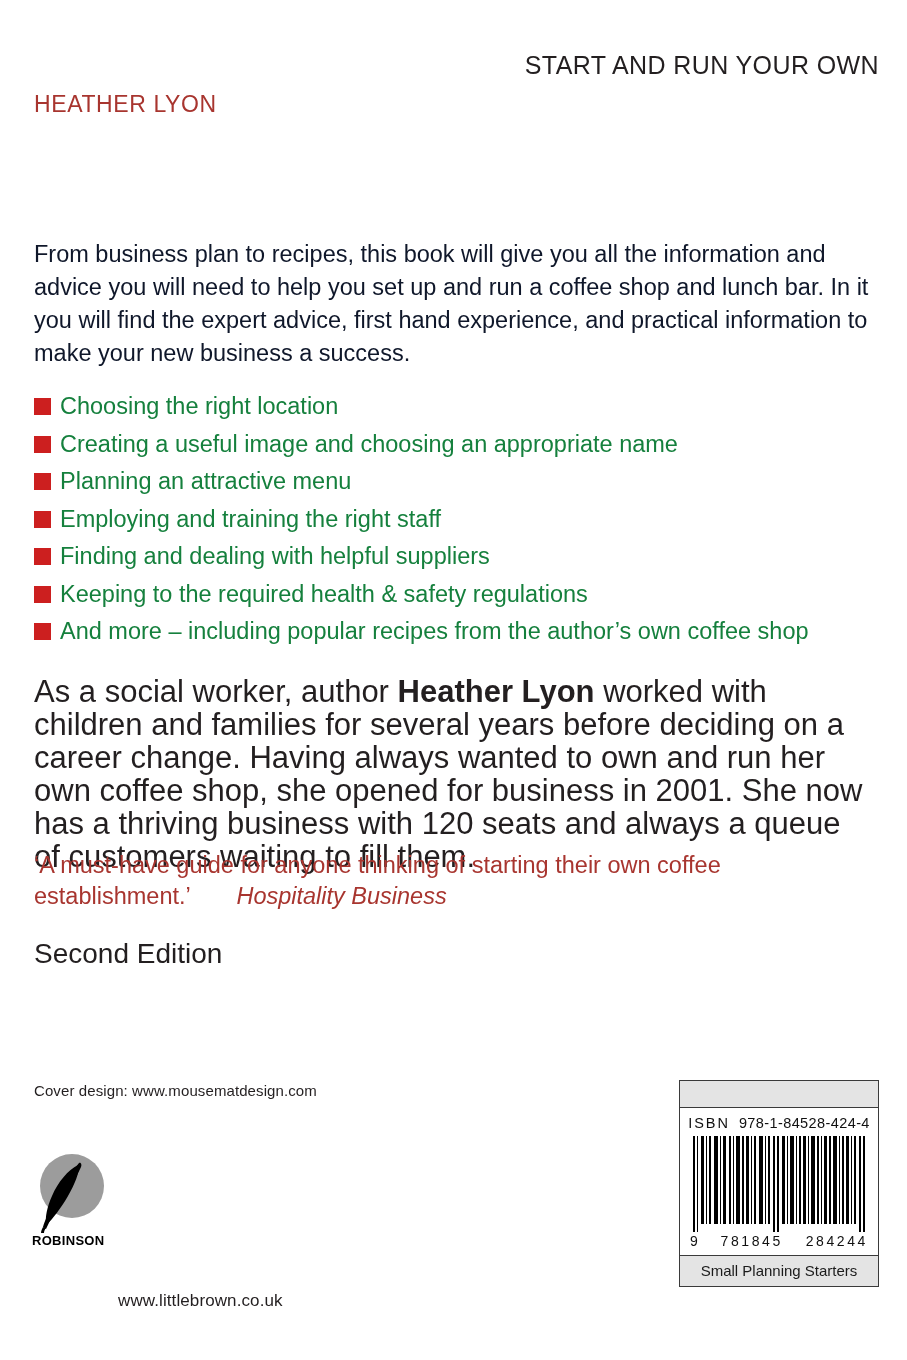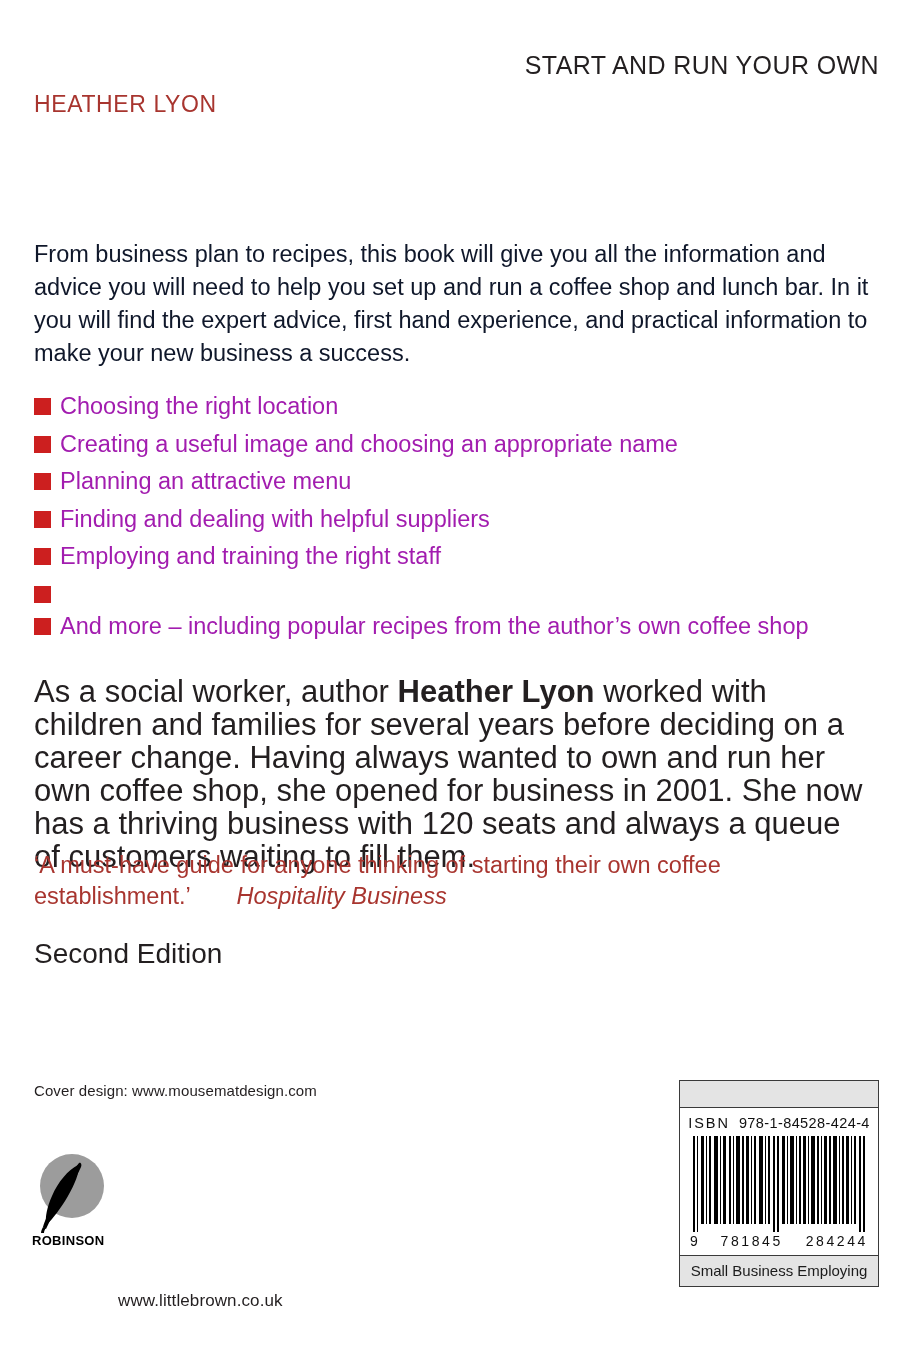--- a/index.html
+++ b/index.html
@@ -85,21 +85,21 @@
     flex: 0 0 auto;
     width: 17px;
     height: 17px;
     background: #cc1f1f;
     margin-top: 6px;
     margin-right: 9px;
   }
   .feature-text {
     font-size: 23.5px;
     line-height: 28px;
-    color: #a21caf;
+    color: #15803d;
   }
 
   
   .bio {
     position: absolute;
     left: 34px;
     top: 675px;
     width: 840px;
     font-size: 31px;
     line-height: 33px;
@@ -259,28 +259,29 @@
     <li class="feature-item">
       <span class="bullet-square"></span>
       <span class="feature-text">Creating a useful image and choosing an appropriate name</span>
     </li>
     <li class="feature-item">
       <span class="bullet-square"></span>
       <span class="feature-text">Planning an attractive menu</span>
     </li>
     <li class="feature-item">
       <span class="bullet-square"></span>
+      <span class="feature-text">Employing and training the right staff</span>
+    </li>
+    <li class="feature-item">
+      <span class="bullet-square"></span>
       <span class="feature-text">Finding and dealing with helpful suppliers</span>
     </li>
     <li class="feature-item">
       <span class="bullet-square"></span>
-      <span class="feature-text">Employing and training the right staff</span>
-    </li>
-    <li class="feature-item">
-      <span class="bullet-square"></span>
+      <span class="feature-text">Keeping to the required health &amp; safety regulations</span>
     </li>
     <li class="feature-item">
       <span class="bullet-square"></span>
       <span class="feature-text">And more – including popular recipes from the author’s own coffee shop</span>
     </li>
   </ul>
 
   <div class="bio"><span>As a social worker, author </span><b>Heather Lyon</b><span> worked with children and families for several years before deciding on a career change. Having always wanted to own and run her own coffee shop, she opened for business in 2001. She now has a thriving business with 120 seats and always a queue of customers waiting to fill them.</span></div>
 
   <div class="review"><span>‘A must-have guide for anyone thinking of starting their own coffee establishment.’ </span><span class="source">Hospitality Business</span></div>
@@ -352,16 +353,16 @@
             <rect x="170" y="0" width="2" height="96"></rect>
           </g>
         </svg>
       </div>
       <div class="barcode-digits">
         <span>9</span>
         <span class="grp">781845</span>
         <span class="grp">284244</span>
       </div>
     </div>
-    <div class="barcode-footer">Small Business Employing</div>
+    <div class="barcode-footer">Small Planning Starters</div>
   </div>
 
 </div>
 
 </body></html>

